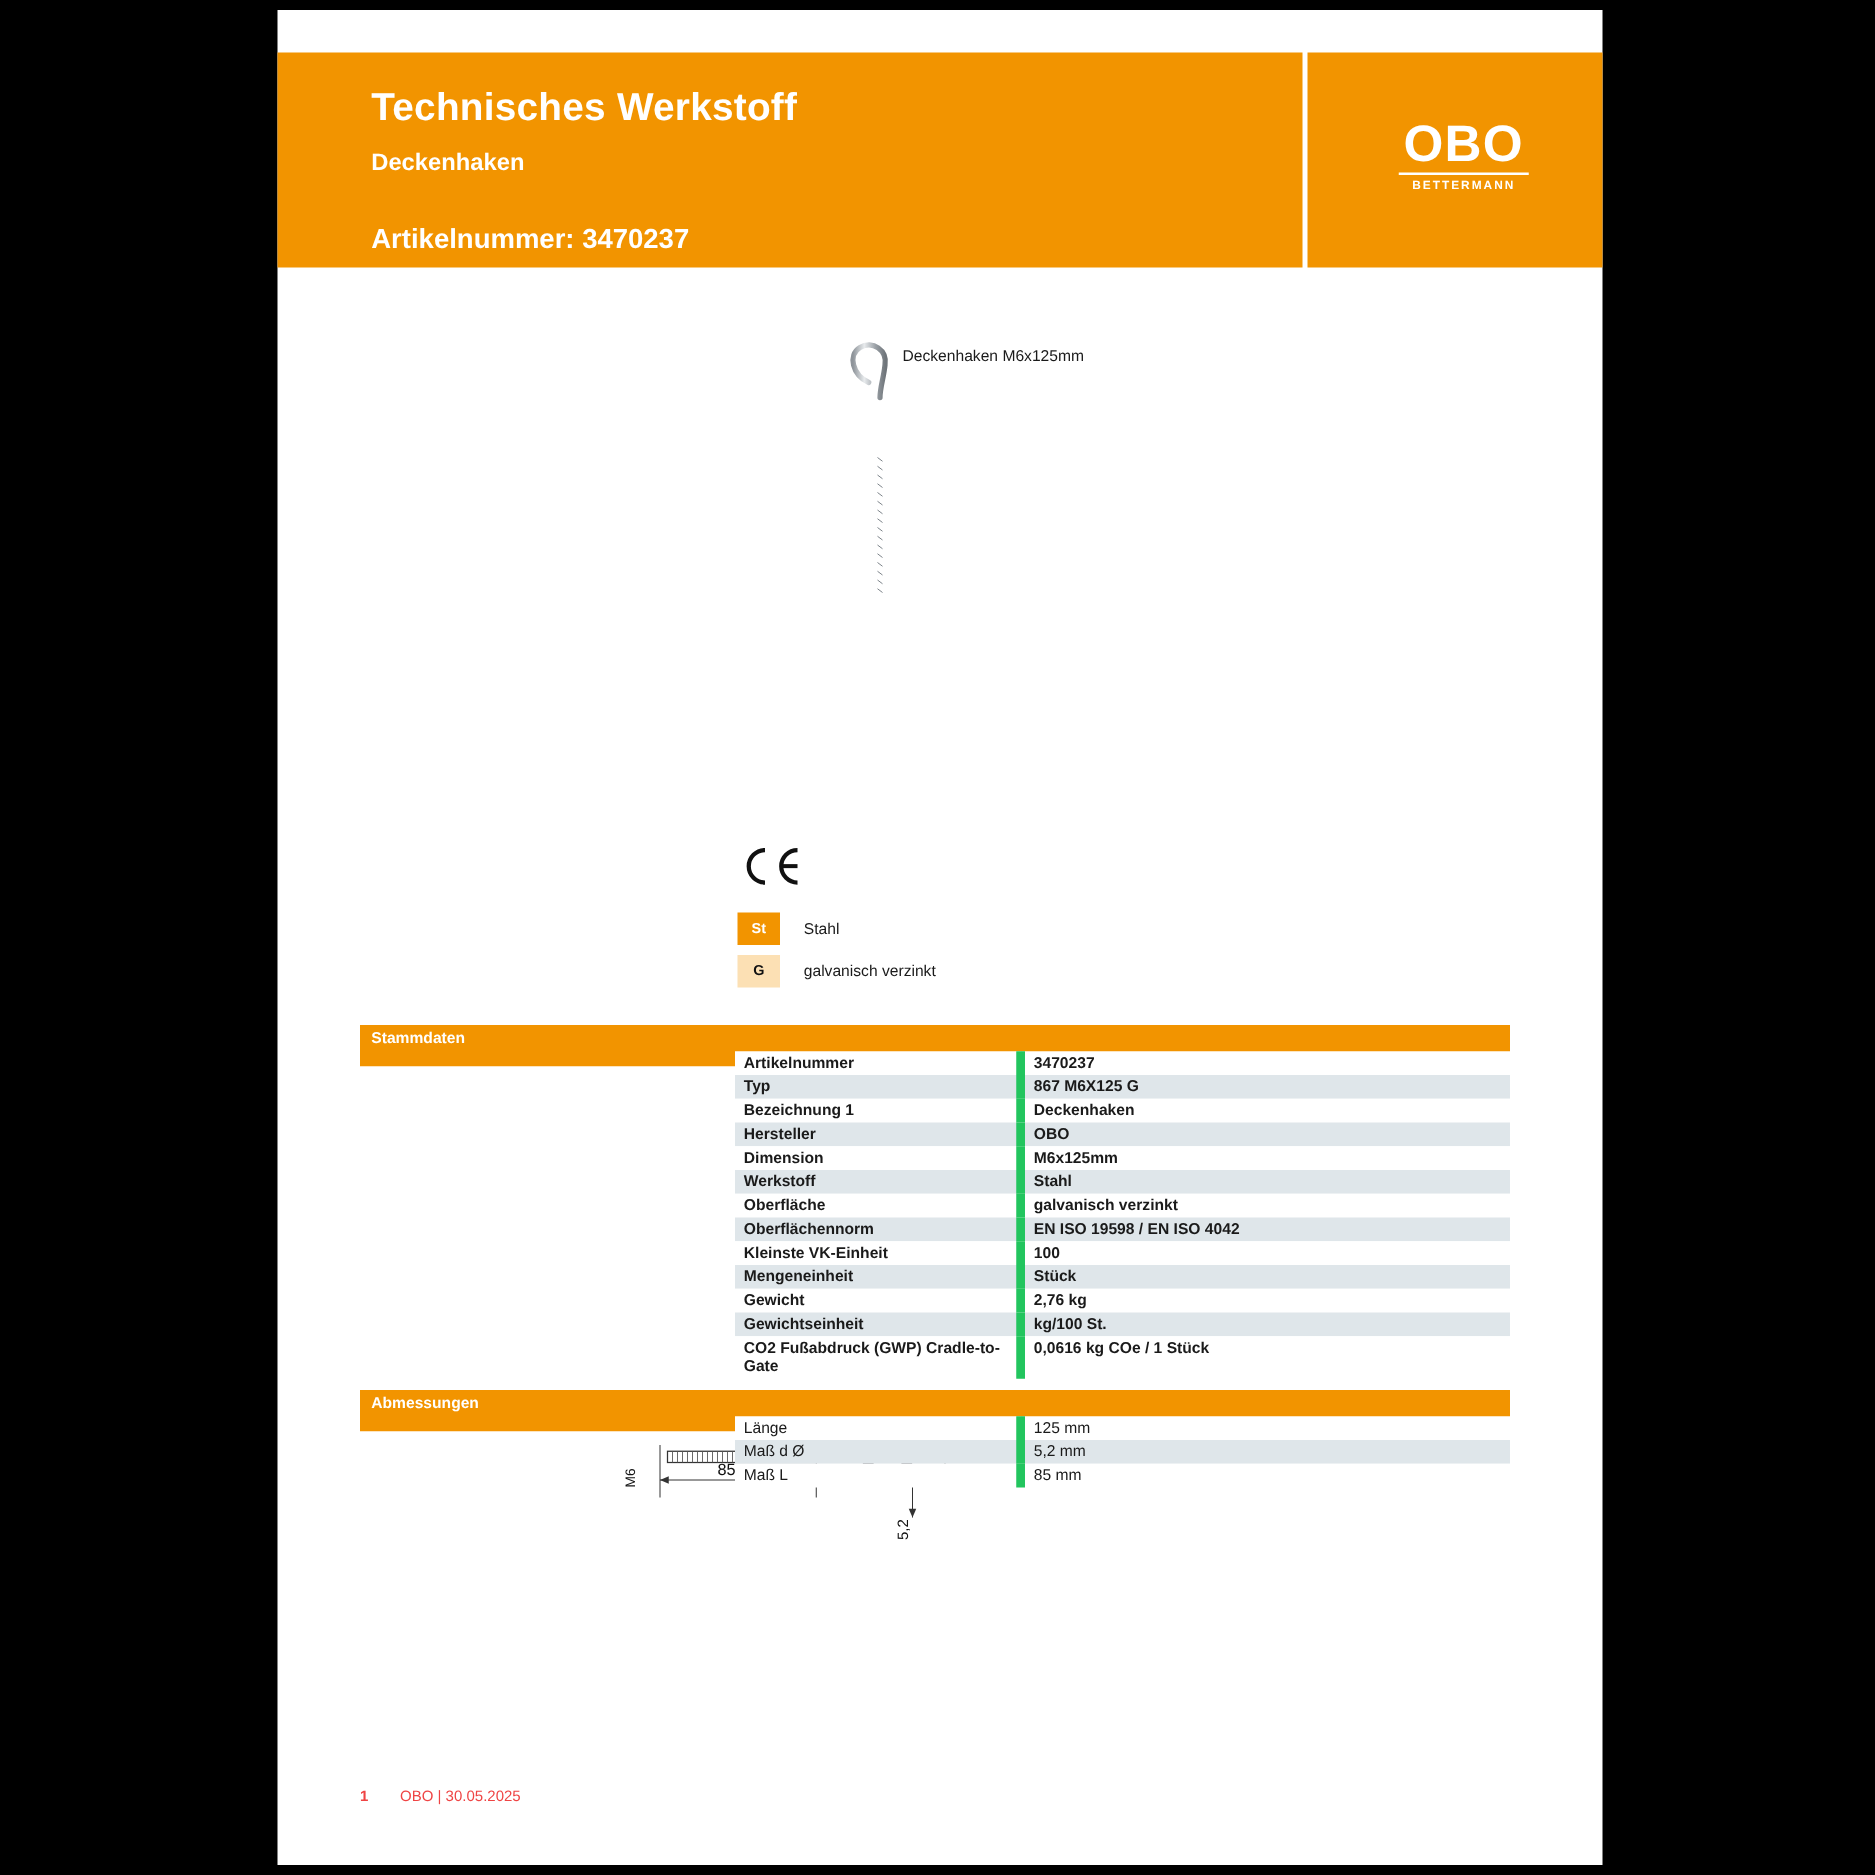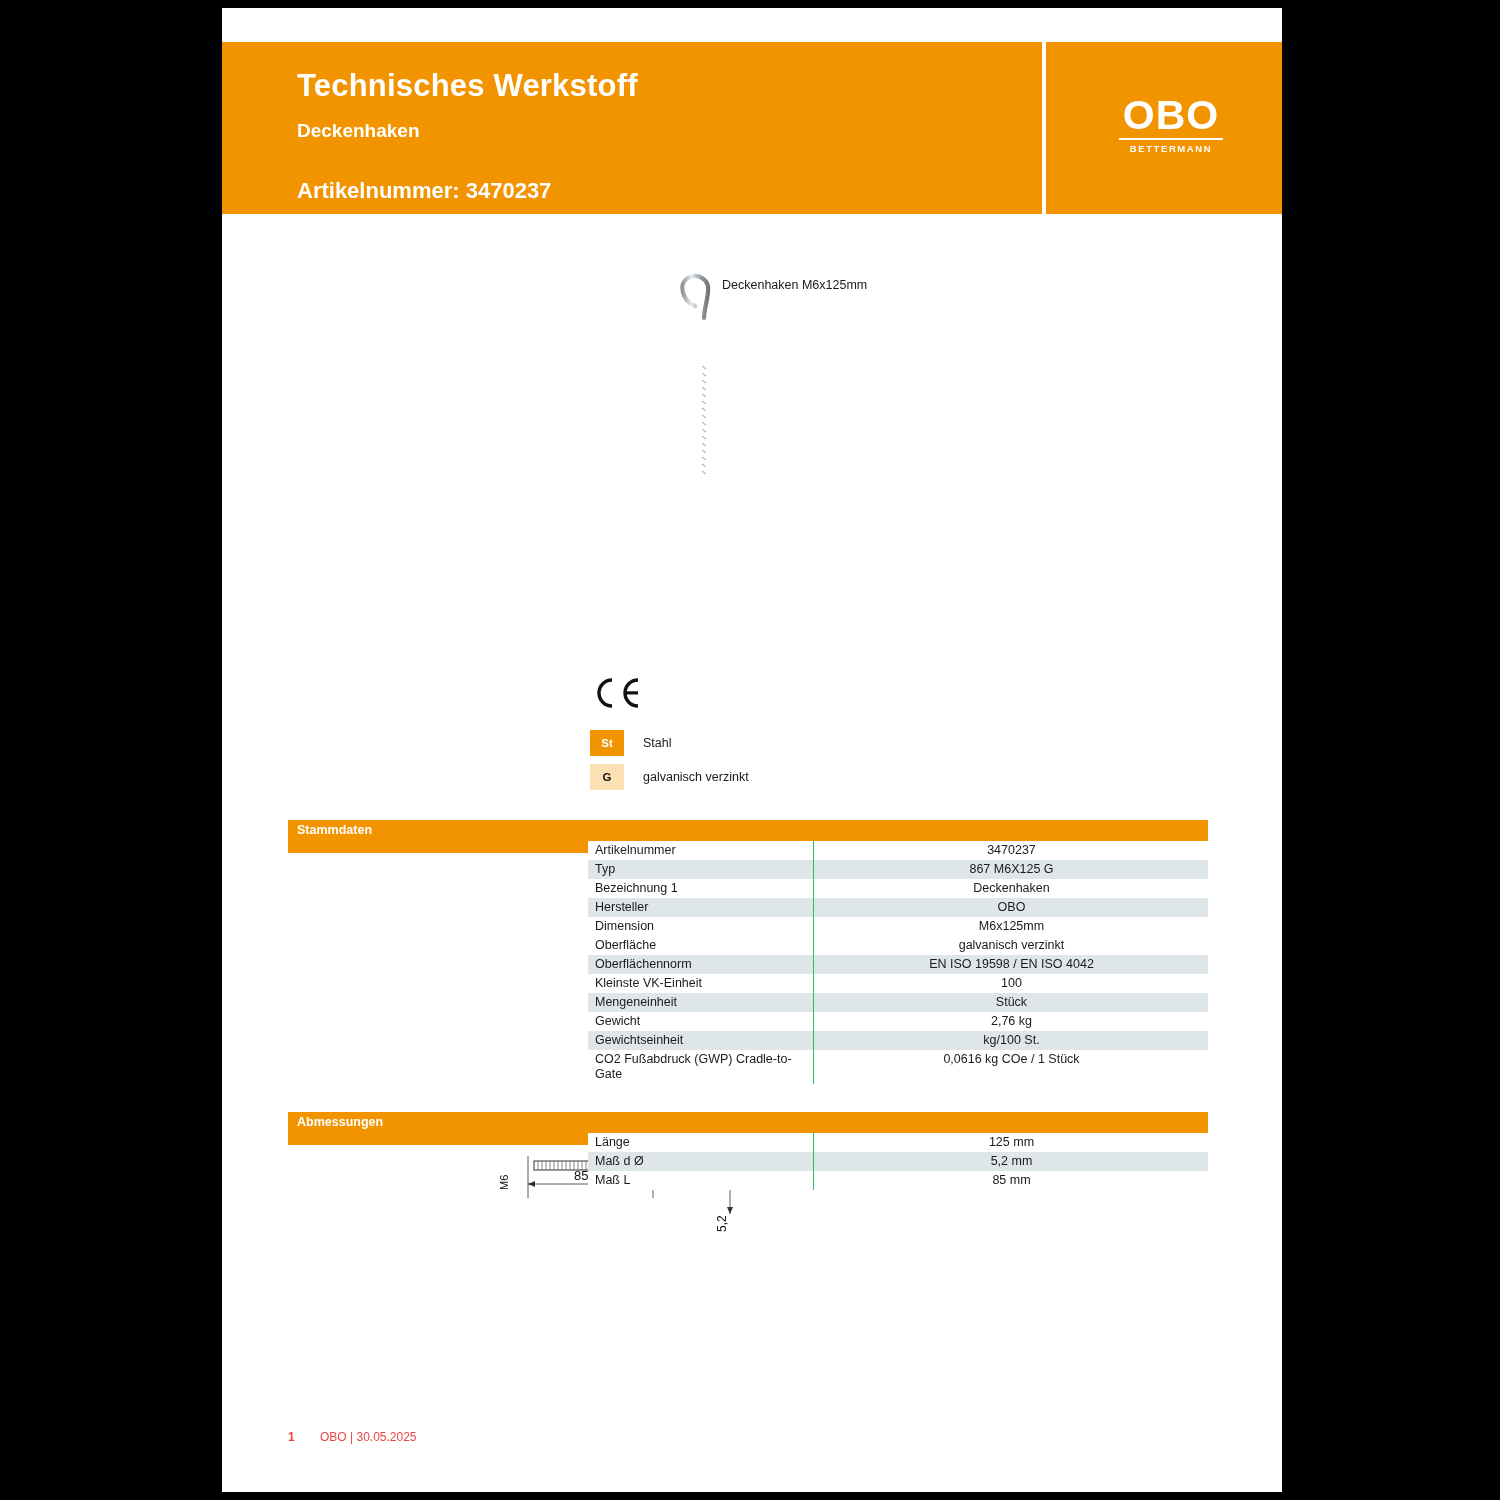--- a/index.html
+++ b/index.html
@@ -163,29 +163,29 @@
   
   .data-table {
     position: absolute;
     left: 366px;
     width: 620px;
     border-collapse: collapse;
     font-size: 12.5px;
     color: #1a1a1a;
     table-layout: fixed;
   }
-  .data-table.stamm { top: 833px; }
+  .data-table.stamm { top: 833px; font-weight: bold; }
   .data-table.abm { top: 1125px; }
   .data-table td {
     padding: 2px 6px 2px 7px;
     vertical-align: top;
     line-height: 15px;
   }
   .data-table td.key { width: 212px; }
-  .data-table td.val { border-left: 1px solid #22c55e; text-align: center; }
+  .data-table td.val { border-left: 7px solid #22c55e; }
   .data-table tr.odd td { background: #ffffff; }
   .data-table tr.even td { background: #dfe6ea; }
 
   
   .dim-drawing {
     position: absolute;
     left: 276px;
     top: 1120px;
     width: 280px;
     height: 120px;
@@ -292,20 +292,24 @@
         <td class="key">Bezeichnung 1</td>
         <td class="val">Deckenhaken</td>
       </tr>
       <tr class="even">
         <td class="key">Hersteller</td>
         <td class="val">OBO</td>
       </tr>
       <tr class="odd">
         <td class="key">Dimension</td>
         <td class="val">M6x125mm</td>
+      </tr>
+      <tr class="even">
+        <td class="key">Werkstoff</td>
+        <td class="val">Stahl</td>
       </tr>
       <tr class="odd">
         <td class="key">Oberfläche</td>
         <td class="val">galvanisch verzinkt</td>
       </tr>
       <tr class="even">
         <td class="key">Oberflächennorm</td>
         <td class="val">EN ISO 19598 / EN ISO 4042</td>
       </tr>
       <tr class="odd">

